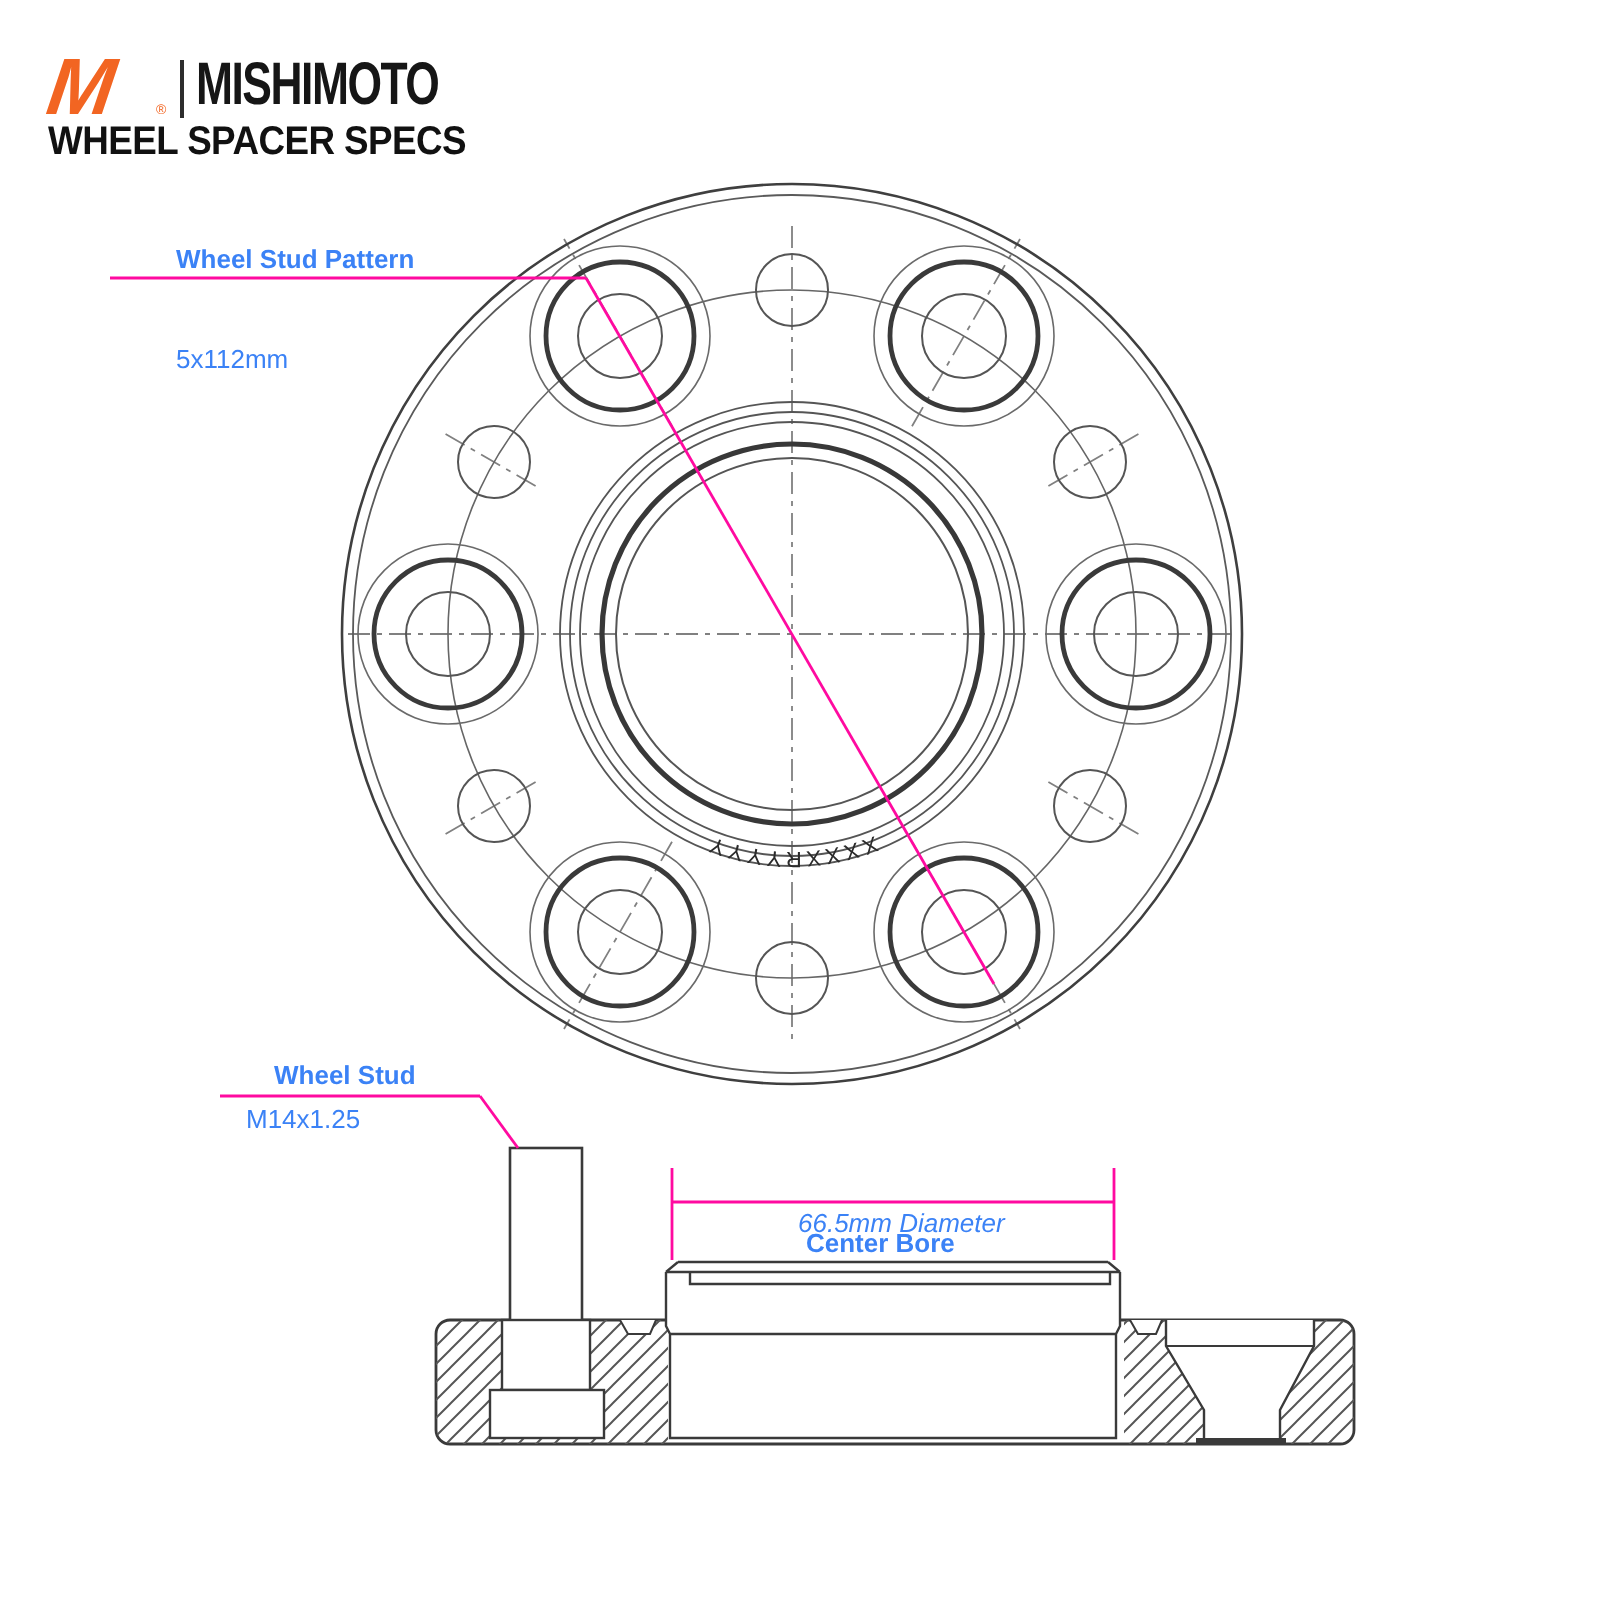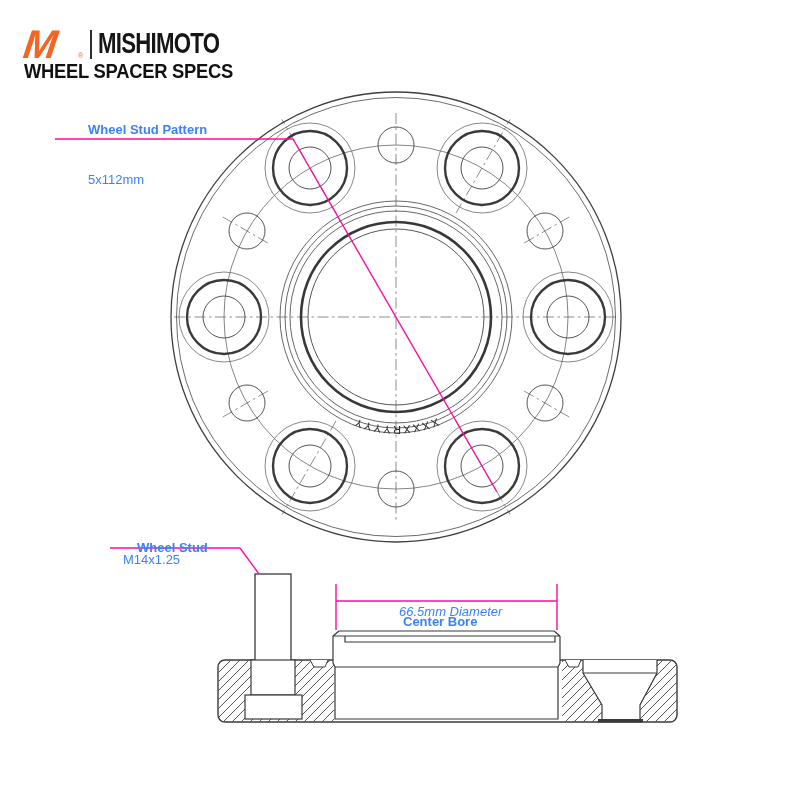--- a/index.html
+++ b/index.html
@@ -21,21 +21,21 @@
   }
   .subtitle{
     left:24px;top:60px;font-size:20px;font-weight:bold;color:#111;
     letter-spacing:-0.3px;transform:scaleX(0.92);transform-origin:left top;
   }
   
   .lbl{font-size:13px;color:#3b82f6;}
   .lbl.b{font-weight:bold;}
   .lbl-stud-pattern-title{left:88px;top:122px;}
   .lbl-stud-pattern-value{left:88px;top:146px;margin-top:26px;}
-  .lbl-wheel-stud-title{left:137px;top:530px;margin-top:10px;}
+  .lbl-wheel-stud-title{left:137px;top:530px;}
   .lbl-wheel-stud-value{left:123px;top:552px;}
   .lbl-center-bore-title{left:403px;top:584px;margin-top:30px;}
   .lbl-center-bore-value{left:399px;top:604px;font-style:italic;}
   svg{position:absolute;left:0;top:0;}
 </style>
 </head>
 <body>
 
 <svg width="800" height="800" viewBox="0 0 800 800">
   <defs>

